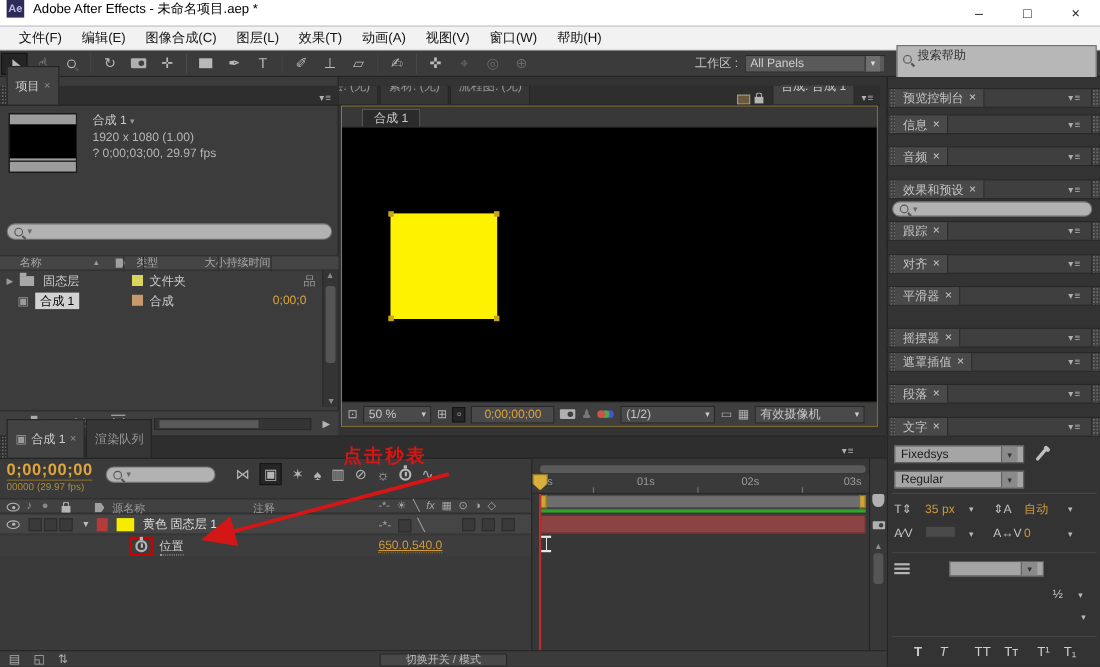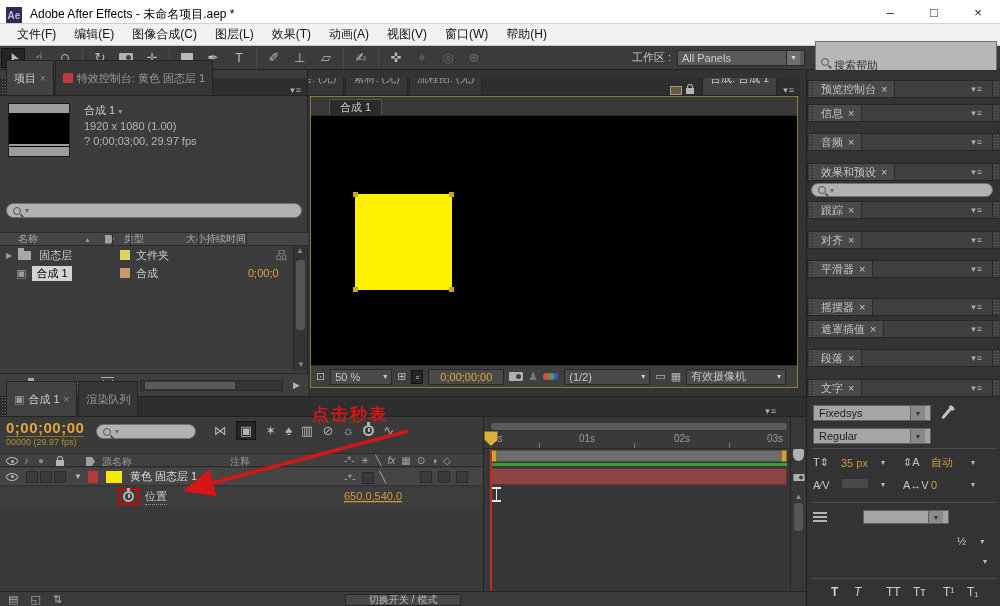--- a/index.html
+++ b/index.html
@@ -2,39 +2,39 @@
 <html><head>
 <meta charset="utf-8">
 <style>
   * { box-sizing: border-box; margin: 0; padding: 0; }
   html,body { width:1000px; height:606px; overflow:hidden; }
   body { font-family:"Liberation Sans","DejaVu Sans",sans-serif; font-size:11px; color:#c2c2c2; background:#333; position:relative; }
   .abs { position:absolute; }
   .flex { display:flex; align-items:center; }
 
   
-  #titlebar { left:0; top:0; width:1000px; height:24px; background:#fff; color:#000; display:flex; align-items:flex-end; border-bottom:1px solid #d0d0d0; }
+  #titlebar { left:0; top:0; width:1000px; height:24px; background:#fff; color:#000; display:flex; align-items:flex-start; border-bottom:1px solid #d0d0d0; }
   .ae-logo { width:16px; height:16px; margin:0 8px 0 6px; background:#2c2c54; color:#b9b9f0; font-size:10px; font-weight:bold; display:flex; align-items:center; justify-content:center; }
   #titlebar .title { font-size:12px; }
   .win-controls { margin-left:auto; display:flex; }
   .win-btn { width:44px; height:22px; display:flex; align-items:center; justify-content:center; font-size:13px; color:#222; }
   #menubar { left:0; top:24px; width:1000px; height:22px; background:#f2f2f2; border-bottom:1px solid #c9c9c9; display:flex; align-items:center; padding-left:8px; }
   .menu-item { padding:2px 9px; font-size:12px; color:#111; }
 
   
   #toolbar { left:0; top:46px; width:1000px; height:24px; background:#3b3b3b; border-bottom:1px solid #232323; display:flex; align-items:center; }
   .tool { width:24px; height:20px; margin:0 1px; display:flex; align-items:center; justify-content:center; color:#b9b9b9; font-size:13px; }
   .tool.pressed { background:#252525; border:1px solid #141414; }
   .tool.dim { color:#6a6a6a; }
   .tsep { width:1px; height:18px; background:#2a2a2a; border-right:1px solid #4c4c4c; margin:0 4px; }
   .icn-sel { display:inline-block; transform:rotate(-115deg); }
   .ws-label { margin-left:auto; color:#c5c5c5; }
   .dropdown { background:#5a5a5a; border:1px solid #2a2a2a; color:#cdcdcd; height:16px; display:flex; align-items:center; padding:0 4px; }
   .dropdown .dd-arrow { margin-left:auto; background:#6e6e6e; border-left:1px solid #2a2a2a; width:14px; height:100%; display:flex; align-items:center; justify-content:center; font-size:8px; color:#ddd; }
-  .searchbox { background:#b7b7b7; border:1px solid #6f6f6f; color:#333; height:16px; display:flex; align-items:flex-start; padding:16px 5px; gap:5px; }
+  .searchbox { background:#b7b7b7; border:1px solid #6f6f6f; color:#333; height:16px; display:flex; align-items:flex-end; padding:16px 5px; gap:5px; }
   .icn-mag { width:8px; height:8px; border:1.5px solid #555; border-radius:50%; position:relative; flex:0 0 auto; }
   .icn-mag::after { content:""; position:absolute; width:4px; height:1.5px; background:#555; transform:rotate(45deg); left:6px; top:7px; }
 
   
   .tabstrip { background:#2e2e2e; display:flex; align-items:flex-end; border-bottom:1px solid #232323; }
   .tab { height:18px; display:flex; align-items:center; gap:4px; padding:17px 7px; font-size:11px; color:#9a9a9a; background:#363636; border:1px solid #242424; border-bottom:none; margin-right:1px; white-space:nowrap; }
   .tab.active { background:#424242; color:#cdcdcd; }
   .tab .x { color:#8a8a8a; font-size:10px; }
   .pmenu { margin-left:auto; color:#b0b0b0; font-size:9px; padding:0 5px; letter-spacing:1px; white-space:nowrap; }
   .grip { width:6px; align-self:stretch; background-image:radial-gradient(#6b6b6b 30%, transparent 32%); background-size:3px 3px; background-position:1px 2px; }
@@ -214,24 +214,20 @@
   </div>
 </div>
 
 <div id="project" class="abs">
   <div class="tabstrip" style="height:18px">
     <span class="grip"></span>
     <span class="tab active">
       <span>项目</span>
       <span class="x">×</span>
     </span>
-    <span class="tab">
-      <span class="swatch" style="background:#c23b3b"></span>
-      <span>特效控制台: 黄色 固态层 1</span>
-    </span>
     <span class="pmenu">▾≡</span>
   </div>
   <div id="proj-thumb" class="abs">
     <div class="bar" style="top:0"></div>
     <div class="bar" style="bottom:10px;height:2px"></div>
     <div class="bar" style="bottom:0"></div>
   </div>
   <div id="proj-info" class="abs">
     <div><span>合成 1</span>
       <span style="font-size:8px;color:#999">▾</span></div>

